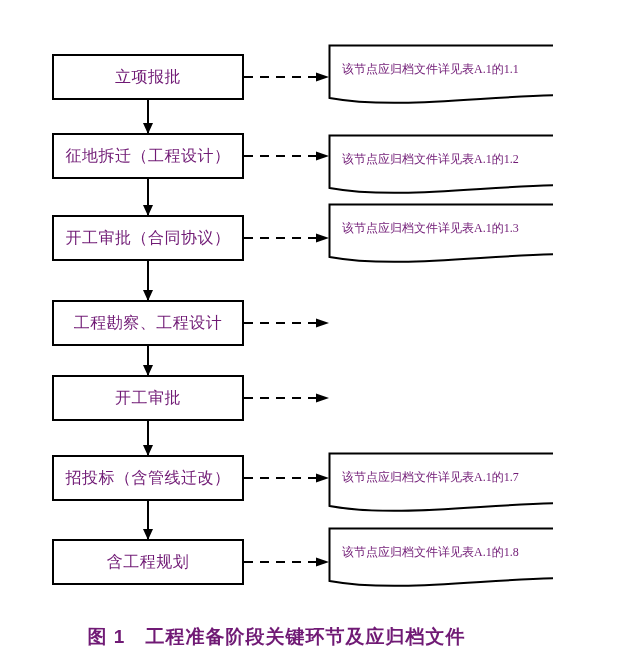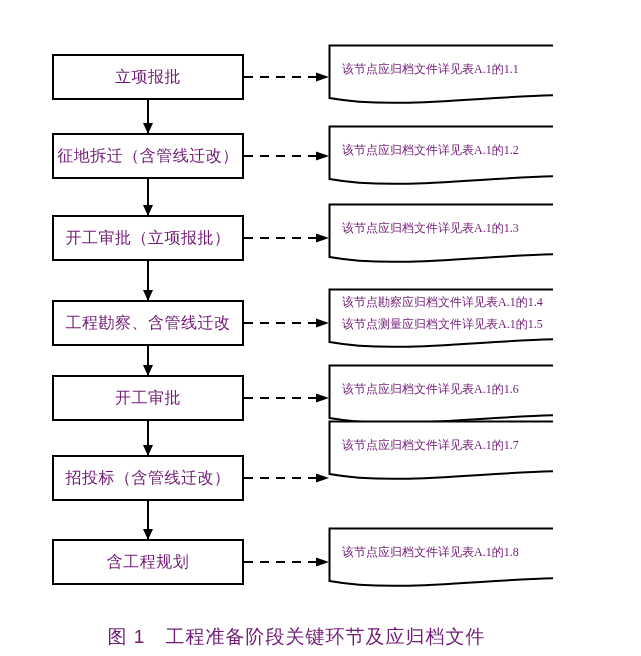--- a/index.html
+++ b/index.html
@@ -93,24 +93,23 @@
     white-space: nowrap;
   }
   
   .caption {
     position: absolute;
     left: 0;
     top: 624px;
     width: 100%;
     text-align: center;
     font-family: "Liberation Sans", "DejaVu Sans", sans-serif;
-    font-weight: normal;
+    font-weight: bold;
     font-size: 19px;
     letter-spacing: 1px;
-    padding-left: 20px;
   }
 </style>
 </head>
 <body>
 
 <div class="stage">
 
   <div class="flow-box" style="top:54px">
     <span class="box-label">立项报批</span>
   </div>
@@ -122,95 +121,77 @@
     <svg class="doc-shape" viewBox="0 0 305 65">
       <path d="M1.5,1.5 L303.5,1.5 L303.5,56 C215,40 90,70 1.5,54 Z" fill="#ffffff" stroke="#000000" stroke-width="2"></path>
     </svg>
     <div class="doc-text">
       <div class="doc-line">该节点应归档文件详见表A.1的1.1</div>
       <div class="doc-line"></div>
     </div>
   </div>
 
   <div class="flow-box" style="top:133px">
-    <span class="box-label">征地拆迁（含管线迁改）</span>
+    <span class="box-label">征地拆迁（工程设计）</span>
   </div>
   <svg class="dash-arrow" style="top:150px" viewBox="0 0 85 12">
     <line x1="0" y1="6" x2="73" y2="6" stroke="#000" stroke-width="2" stroke-dasharray="9 7"></line>
     <polygon points="72,1.5 85,6 72,10.5" fill="#000"></polygon>
   </svg>
-  <div class="doc" style="top:125px">
+  <div class="doc" style="top:134px">
     <svg class="doc-shape" viewBox="0 0 305 65">
       <path d="M1.5,1.5 L303.5,1.5 L303.5,56 C215,40 90,70 1.5,54 Z" fill="#ffffff" stroke="#000000" stroke-width="2"></path>
     </svg>
     <div class="doc-text">
       <div class="doc-line">该节点应归档文件详见表A.1的1.2</div>
       <div class="doc-line"></div>
     </div>
   </div>
 
   <div class="flow-box" style="top:215px">
-    <span class="box-label">开工审批（立项报批）</span>
+    <span class="box-label">开工审批（合同协议）</span>
   </div>
   <svg class="dash-arrow" style="top:232px" viewBox="0 0 85 12">
     <line x1="0" y1="6" x2="73" y2="6" stroke="#000" stroke-width="2" stroke-dasharray="9 7"></line>
     <polygon points="72,1.5 85,6 72,10.5" fill="#000"></polygon>
   </svg>
   <div class="doc" style="top:203px">
     <svg class="doc-shape" viewBox="0 0 305 65">
       <path d="M1.5,1.5 L303.5,1.5 L303.5,56 C215,40 90,70 1.5,54 Z" fill="#ffffff" stroke="#000000" stroke-width="2"></path>
     </svg>
     <div class="doc-text">
       <div class="doc-line">该节点应归档文件详见表A.1的1.3</div>
       <div class="doc-line"></div>
     </div>
   </div>
 
   <div class="flow-box" style="top:300px">
-    <span class="box-label">工程勘察、含管线迁改</span>
+    <span class="box-label">工程勘察、工程设计</span>
   </div>
   <svg class="dash-arrow" style="top:317px" viewBox="0 0 85 12">
     <line x1="0" y1="6" x2="73" y2="6" stroke="#000" stroke-width="2" stroke-dasharray="9 7"></line>
     <polygon points="72,1.5 85,6 72,10.5" fill="#000"></polygon>
   </svg>
-  <div class="doc" style="top:288px">
-    <svg class="doc-shape" viewBox="0 0 305 65">
-      <path d="M1.5,1.5 L303.5,1.5 L303.5,56 C215,40 90,70 1.5,54 Z" fill="#ffffff" stroke="#000000" stroke-width="2"></path>
-    </svg>
-    <div class="doc-text">
-      <div class="doc-line">该节点勘察应归档文件详见表A.1的1.4</div>
-      <div class="doc-line">该节点测量应归档文件详见表A.1的1.5</div>
-    </div>
-  </div>
 
   <div class="flow-box" style="top:375px">
     <span class="box-label">开工审批</span>
   </div>
   <svg class="dash-arrow" style="top:392px" viewBox="0 0 85 12">
     <line x1="0" y1="6" x2="73" y2="6" stroke="#000" stroke-width="2" stroke-dasharray="9 7"></line>
     <polygon points="72,1.5 85,6 72,10.5" fill="#000"></polygon>
   </svg>
-  <div class="doc" style="top:364px">
-    <svg class="doc-shape" viewBox="0 0 305 65">
-      <path d="M1.5,1.5 L303.5,1.5 L303.5,56 C215,40 90,70 1.5,54 Z" fill="#ffffff" stroke="#000000" stroke-width="2"></path>
-    </svg>
-    <div class="doc-text">
-      <div class="doc-line">该节点应归档文件详见表A.1的1.6</div>
-      <div class="doc-line"></div>
-    </div>
-  </div>
 
   <div class="flow-box" style="top:455px">
     <span class="box-label">招投标（含管线迁改）</span>
   </div>
   <svg class="dash-arrow" style="top:472px" viewBox="0 0 85 12">
     <line x1="0" y1="6" x2="73" y2="6" stroke="#000" stroke-width="2" stroke-dasharray="9 7"></line>
     <polygon points="72,1.5 85,6 72,10.5" fill="#000"></polygon>
   </svg>
-  <div class="doc" style="top:420px">
+  <div class="doc" style="top:452px">
     <svg class="doc-shape" viewBox="0 0 305 65">
       <path d="M1.5,1.5 L303.5,1.5 L303.5,56 C215,40 90,70 1.5,54 Z" fill="#ffffff" stroke="#000000" stroke-width="2"></path>
     </svg>
     <div class="doc-text">
       <div class="doc-line">该节点应归档文件详见表A.1的1.7</div>
       <div class="doc-line"></div>
     </div>
   </div>
 
   <div class="flow-box" style="top:539px">

